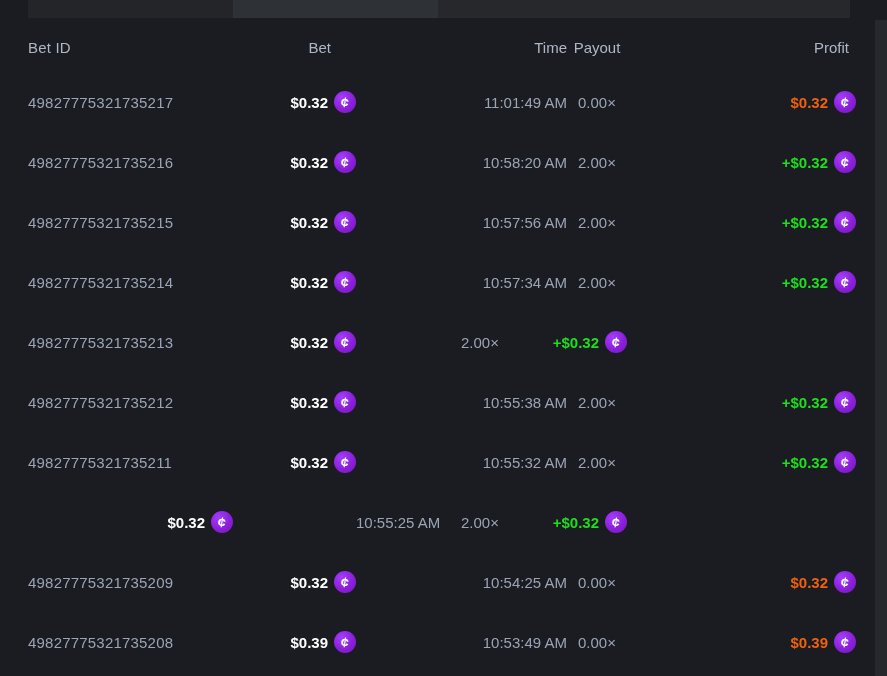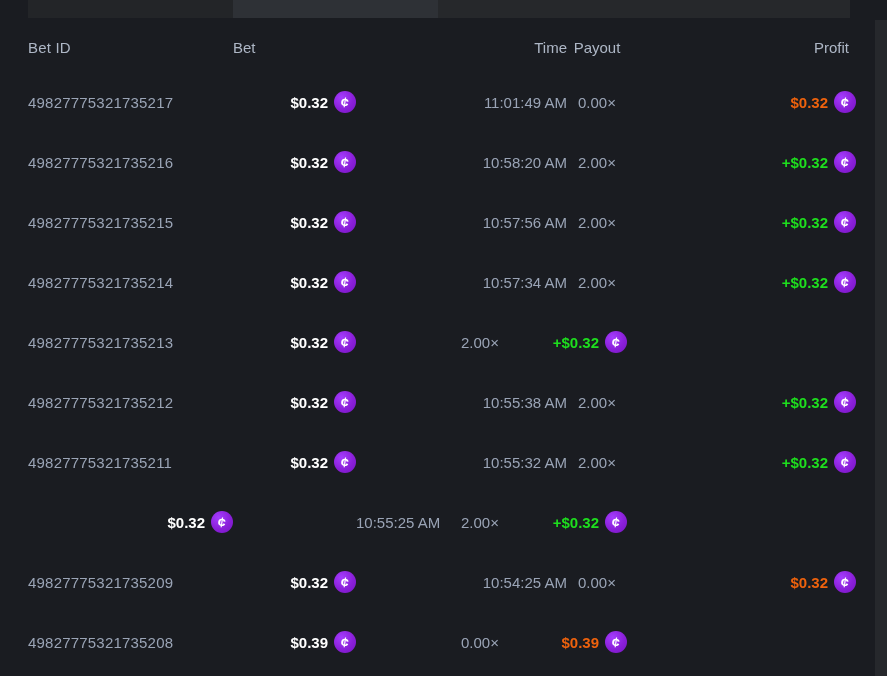--- a/index.html
+++ b/index.html
@@ -28,21 +28,21 @@
     font-size:15px;
   }
   .row.header{height:50px;color:var(--header-text,#aeb7c6);}
   .cell{white-space:nowrap;}
   .c-id{text-align:left;color:var(--muted-text,#9aa4b6);letter-spacing:.2px;}
   .c-bet{text-align:right;display:flex;justify-content:flex-end;align-items:center;}
   .c-time{text-align:right;color:var(--muted-text,#9aa4b6);}
   .c-payout{text-align:center;color:var(--muted-text,#9aa4b6);}
   .c-profit{text-align:right;display:flex;justify-content:flex-end;align-items:center;}
   .header .c-id{color:var(--header-text,#aeb7c6);}
-  .header .c-bet{display:block;text-align:left;padding-right:25px;}
+  .header .c-bet{display:block;text-align:right;padding-right:25px;}
   .header .c-time{color:var(--header-text,#aeb7c6);}
   .header .c-payout{color:var(--header-text,#aeb7c6);}
   .header .c-profit{display:block;text-align:right;padding-right:7px;color:var(--header-text,#aeb7c6);}
   .amount{font-weight:700;color:var(--bet-text,#ffffff);}
   .profit-win{font-weight:700;color:var(--win-green,#1ede1e);}
   .profit-loss{font-weight:700;color:var(--loss-orange,#ee620d);}
   .coin{
     width:22px;height:22px;border-radius:50%;
     margin-left:6px;flex:0 0 auto;
     background:radial-gradient(circle at 35% 30%, #a53dff 0%, var(--coin-purple,#8a1fd9) 55%, #7714c2 100%);
@@ -206,20 +206,21 @@
     </div>
   </div>
 
   <div class="row">
     <div class="cell c-id">49827775321735208</div>
     <div class="cell c-bet">
       <span class="amount">$0.39</span>
       <span class="coin"><span>¢</span></span>
     </div>
     <div class="cell"></div>
+    <div class="cell c-time">10:53:49 AM</div>
     <div class="cell c-payout">0.00×</div>
     <div class="cell c-profit">
       <span class="profit-val profit-loss">$0.39</span>
       <span class="coin"><span>¢</span></span>
     </div>
   </div>
 </div>
 </div>
 
 </body></html>

